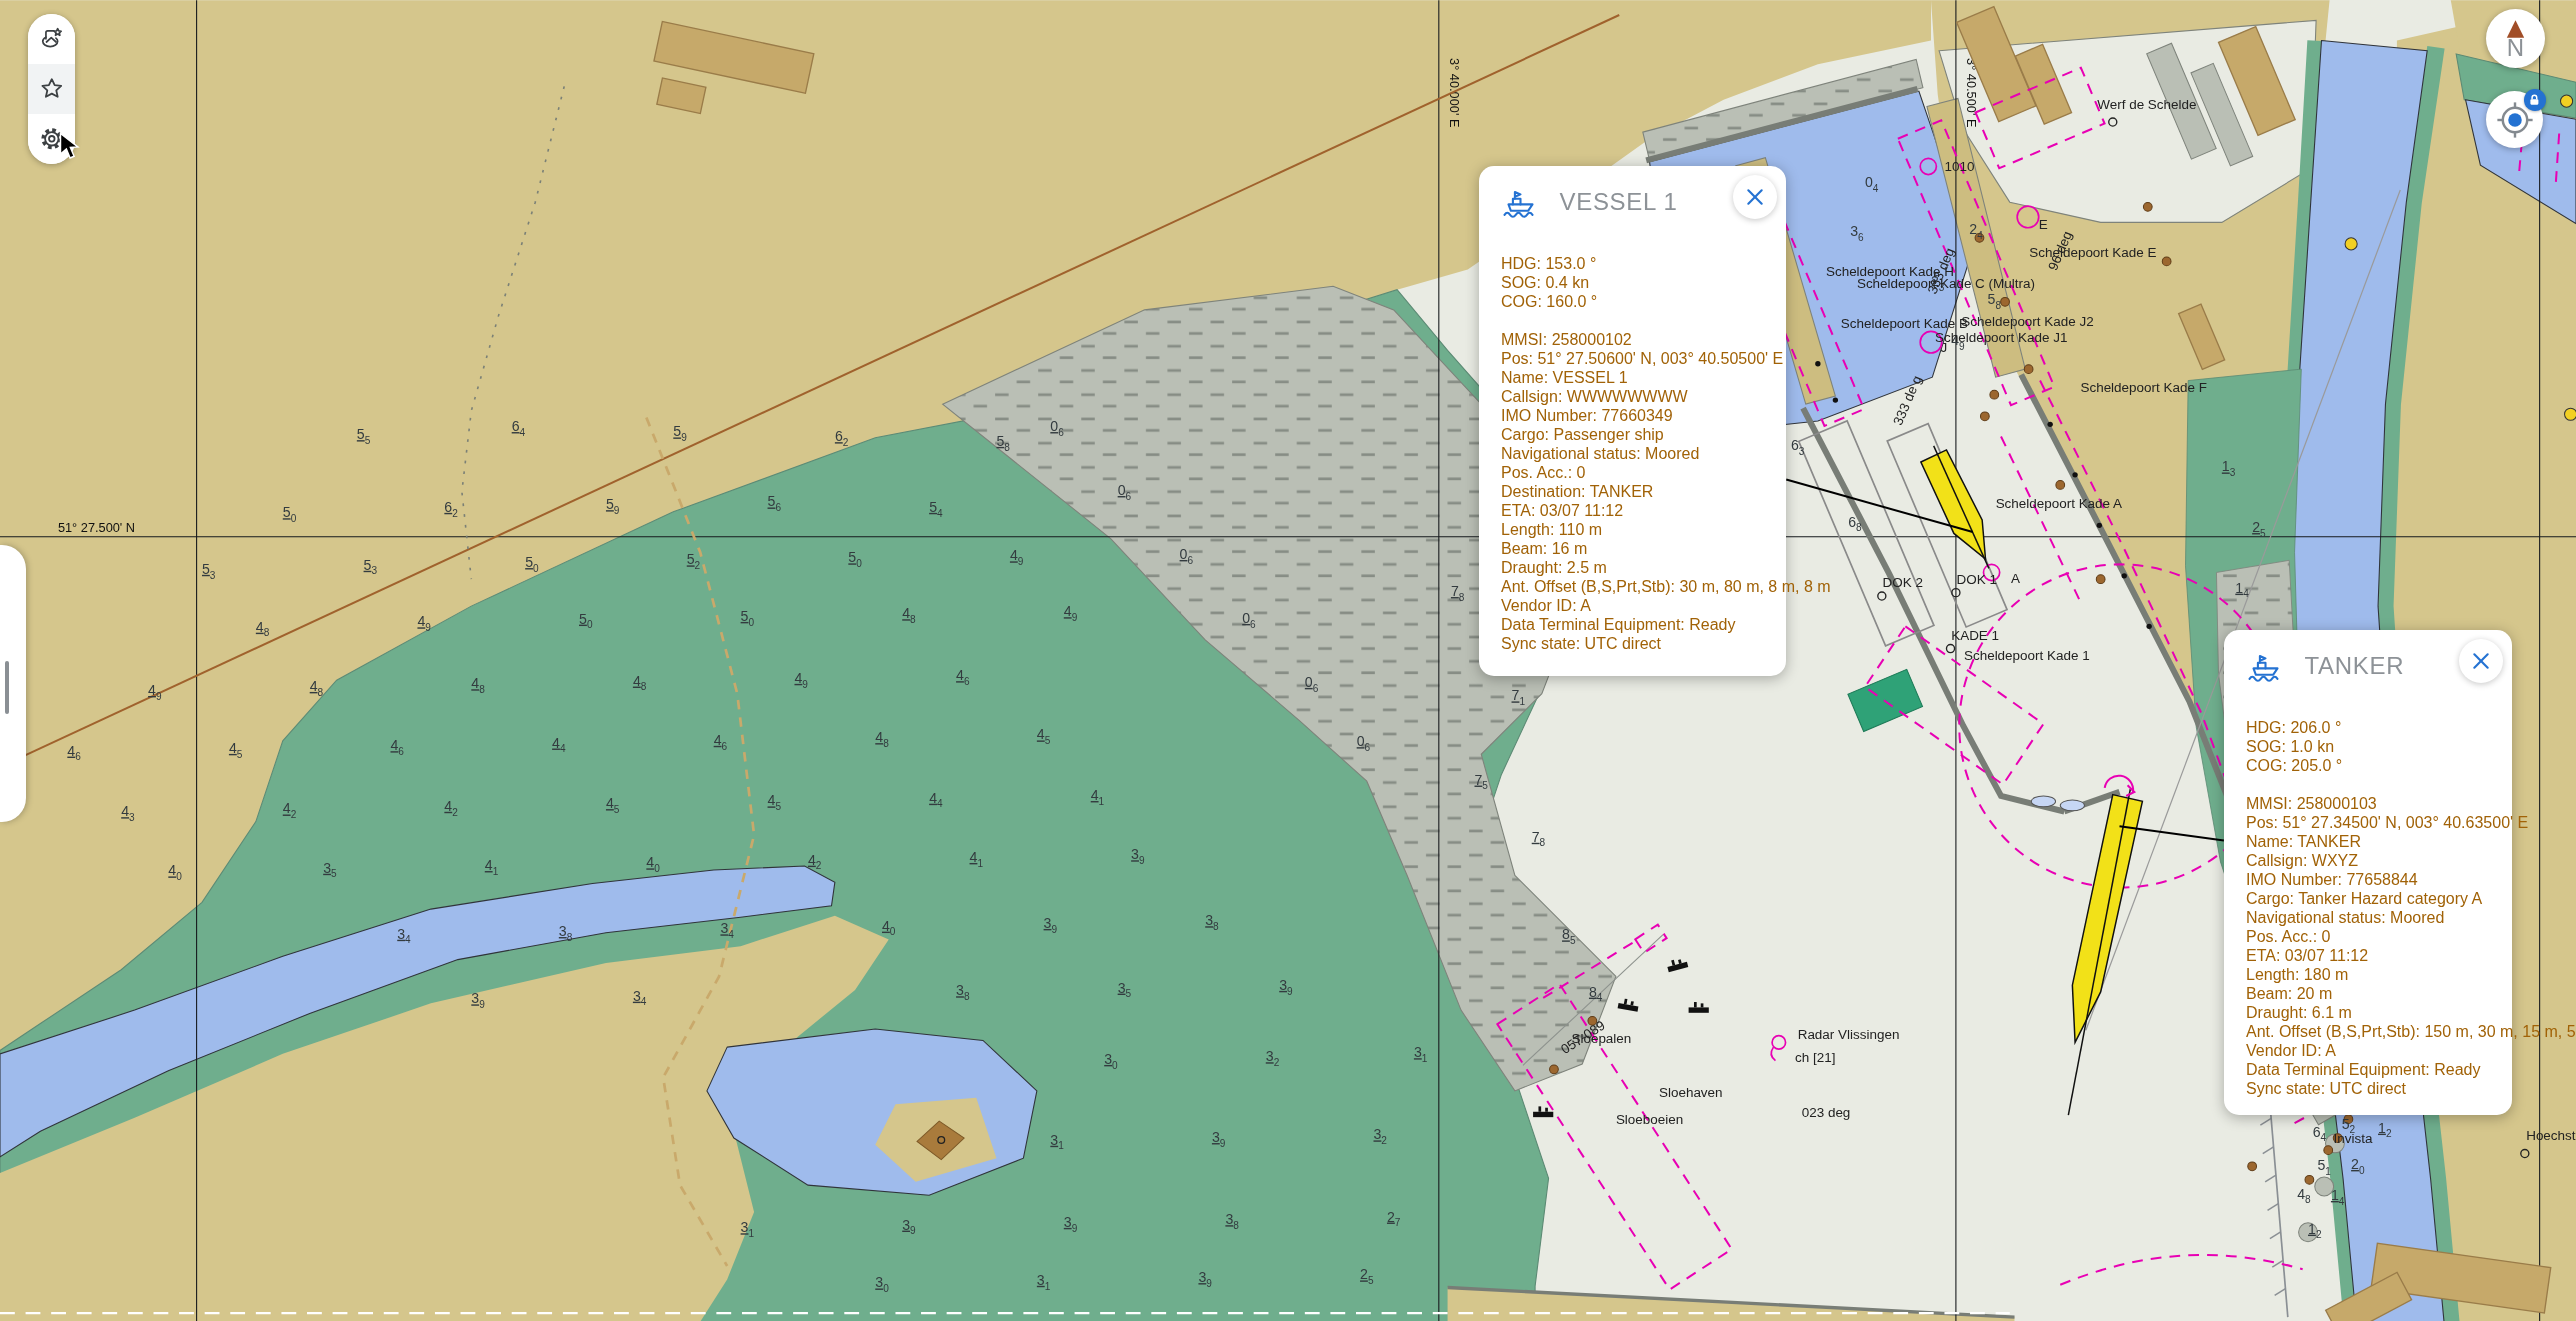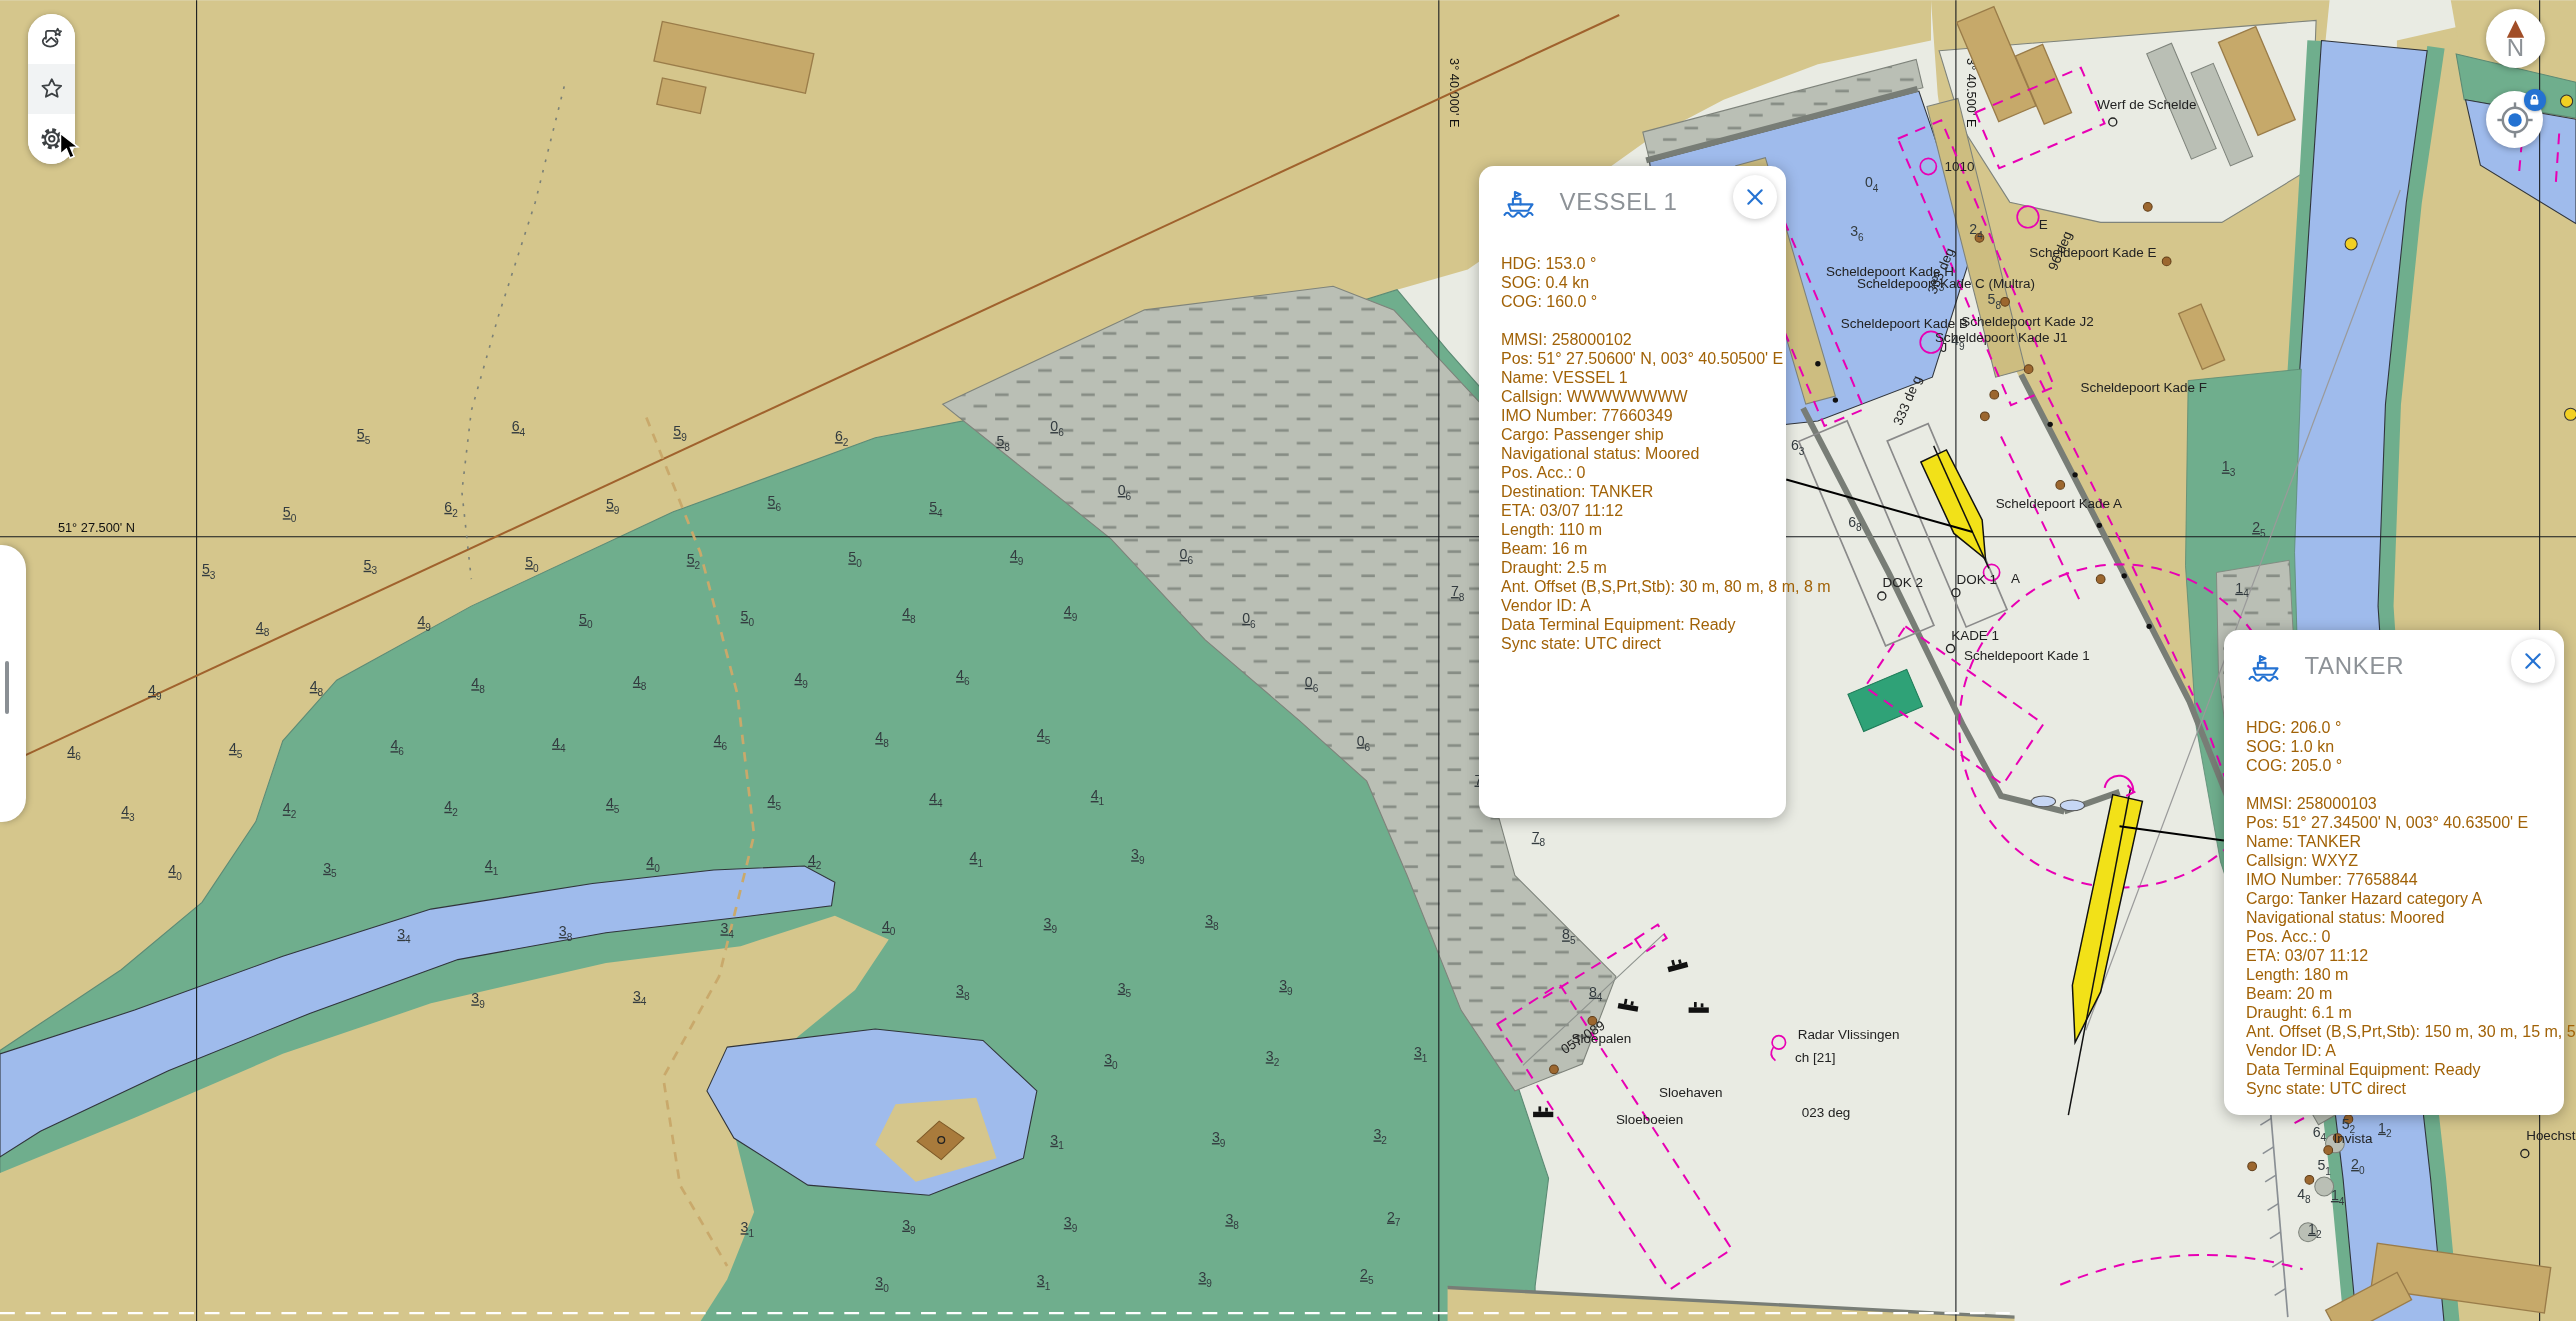--- a/index.html
+++ b/index.html
@@ -415,21 +415,21 @@
       <circle cx="31" cy="31" r="10" fill="#2472d2"></circle>
     </svg>
     <span class="badge">
       <svg width="10.8" height="12" viewBox="0 0 16 18">
         <rect x="2" y="8" width="12" height="8" rx="1.6" fill="#fff"></rect>
         <path d="M4.5 8V5.5a3.5 3.5 0 0 1 7 0V8" fill="none" stroke="#fff" stroke-width="2.2"></path>
       </svg>
     </span>
   </button>
 
-  <div class="popup" id="popup0" style="left: 1479px; top: 166px; width: 307px; height: 652px;">
+  <div class="popup" id="popup0" style="left: 1479px; top: 166px; width: 307px; height: 510px;">
     <div class="popup-header">
       <svg width="39" height="32" viewBox="0 0 48 40">
         <g fill="none" stroke="#2472d2" stroke-width="2.6" stroke-linejoin="round" stroke-linecap="round">
           <path d="M9 23 L39 23 L33.5 31 L12 31 Z"></path>
           <path d="M14.5 23 V16 H24 V23"></path>
           <path d="M17 16 V7.5 L24 10.5 L17 13.5"></path>
           <path d="M4 36 q3.5,-5 7,0 t7,0 t7,0 t7,0 t7,0"></path>
         </g>
       </svg>
       <span class="popup-title">VESSEL 1</span>
@@ -460,21 +460,21 @@
         <div>Length: 110 m</div>
         <div>Beam: 16 m</div>
         <div>Draught: 2.5 m</div>
         <div>Ant. Offset (B,S,Prt,Stb): 30 m, 80 m, 8 m, 8 m</div>
         <div>Vendor ID: A</div>
         <div>Data Terminal Equipment: Ready</div>
         <div>Sync state: UTC direct</div>
       </div>
   </div>
 
-  <div class="popup" id="popup1" style="left: 2224px; top: 630px; width: 340px; height: 485px;">
+  <div class="popup" id="popup1" style="left: 2224px; top: 630px; width: 288px; height: 485px;">
     <div class="popup-header">
       <svg width="39" height="32" viewBox="0 0 48 40">
         <g fill="none" stroke="#2472d2" stroke-width="2.6" stroke-linejoin="round" stroke-linecap="round">
           <path d="M9 23 L39 23 L33.5 31 L12 31 Z"></path>
           <path d="M14.5 23 V16 H24 V23"></path>
           <path d="M17 16 V7.5 L24 10.5 L17 13.5"></path>
           <path d="M4 36 q3.5,-5 7,0 t7,0 t7,0 t7,0 t7,0"></path>
         </g>
       </svg>
       <span class="popup-title">TANKER</span>

